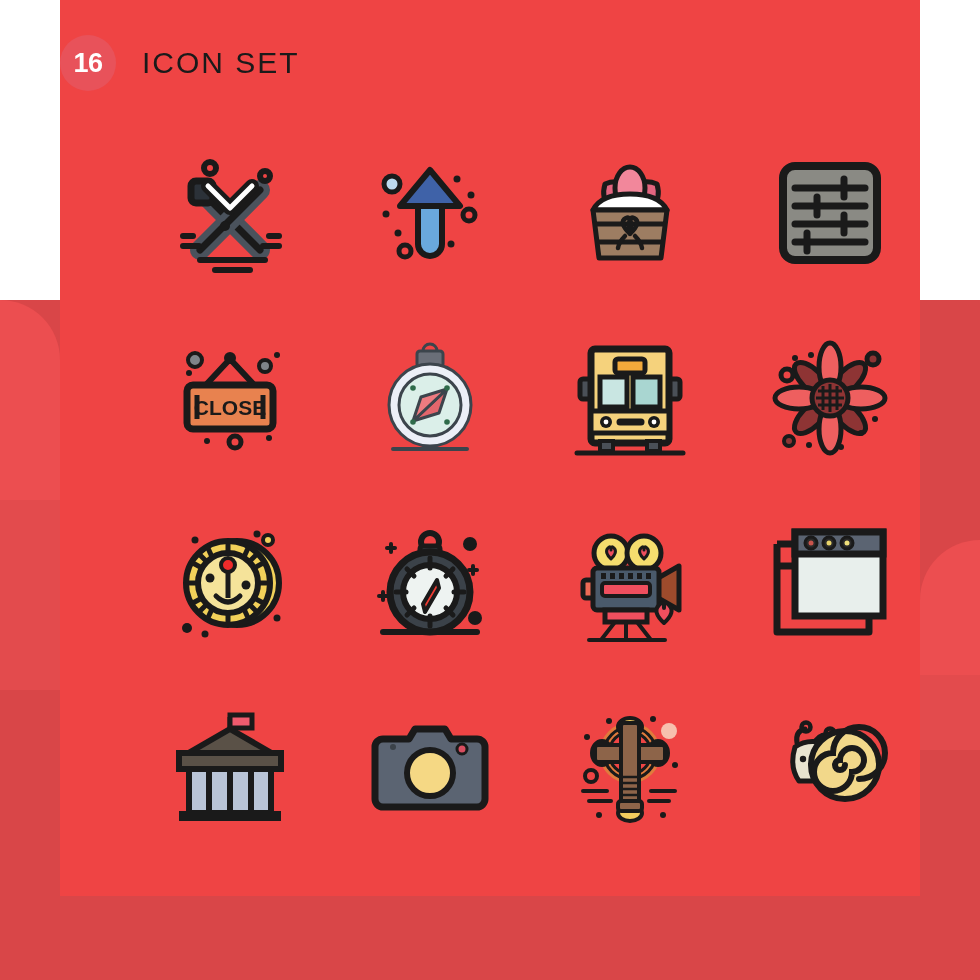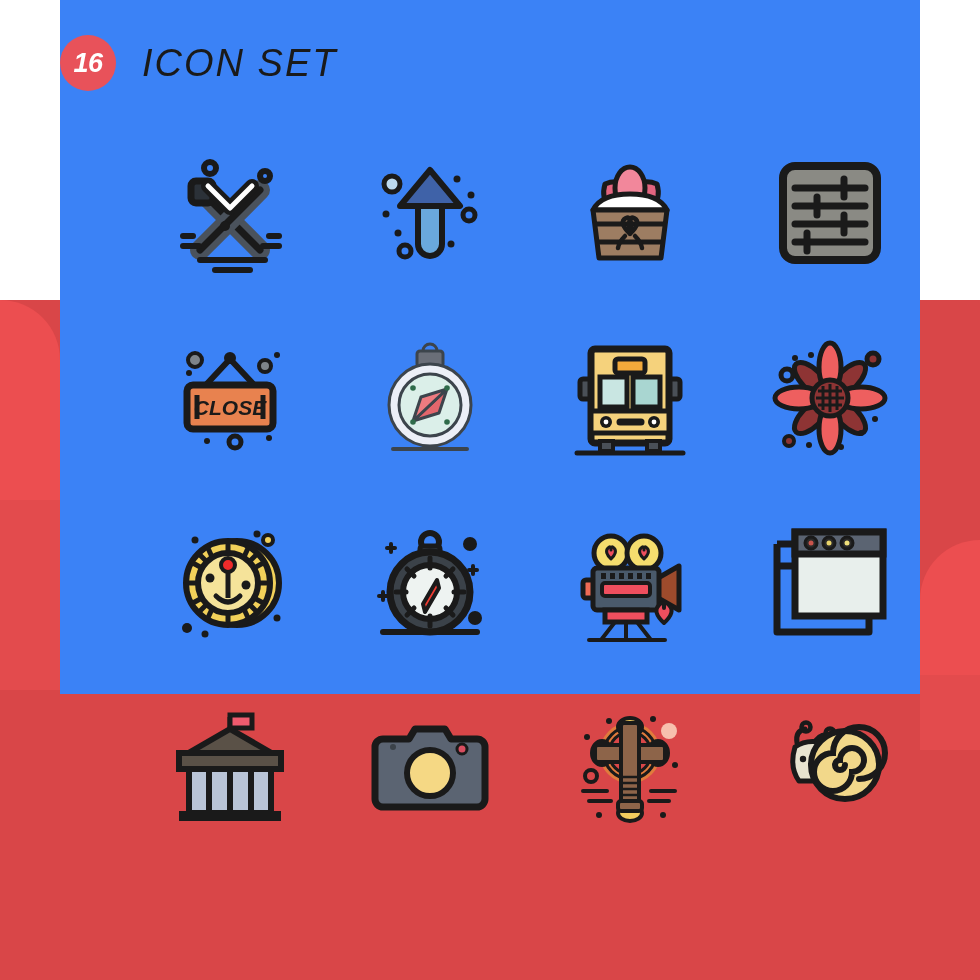--- a/index.html
+++ b/index.html
@@ -59,23 +59,22 @@
   #deco-right-bar3 {
     left: 920px; top: 750px;
     width: 120px; height: 230px;
     background: #d94648;
   }
 
   
   #card {
     position: absolute;
     left: 60px; top: 0;
-    width: 860px; height: 694px;
-    background: #3b82f6;
-    font-style: italic;
+    width: 860px; height: 896px;
+    background: #ef4444;
   }
   #card-top-fill {
     position: absolute;
     left: 0; top: 0;
     width: 980px; height: 300px;
     background: #ffffff;
   }
 
   
   #header {
@@ -92,21 +91,21 @@
     color: #ffffff;
     display: flex;
     align-items: center;
     justify-content: center;
     font-size: 27px;
     font-weight: bold;
     letter-spacing: -0.5px;
   }
   #header-title {
     margin-left: 26px;
-    font-size: 38px;
+    font-size: 30px;
     letter-spacing: 2px;
     color: #1a1a1a;
     font-weight: normal;
   }
 
   
   #icon-grid {
     position: absolute;
     left: 50px; top: 120px;
     width: 790px;

